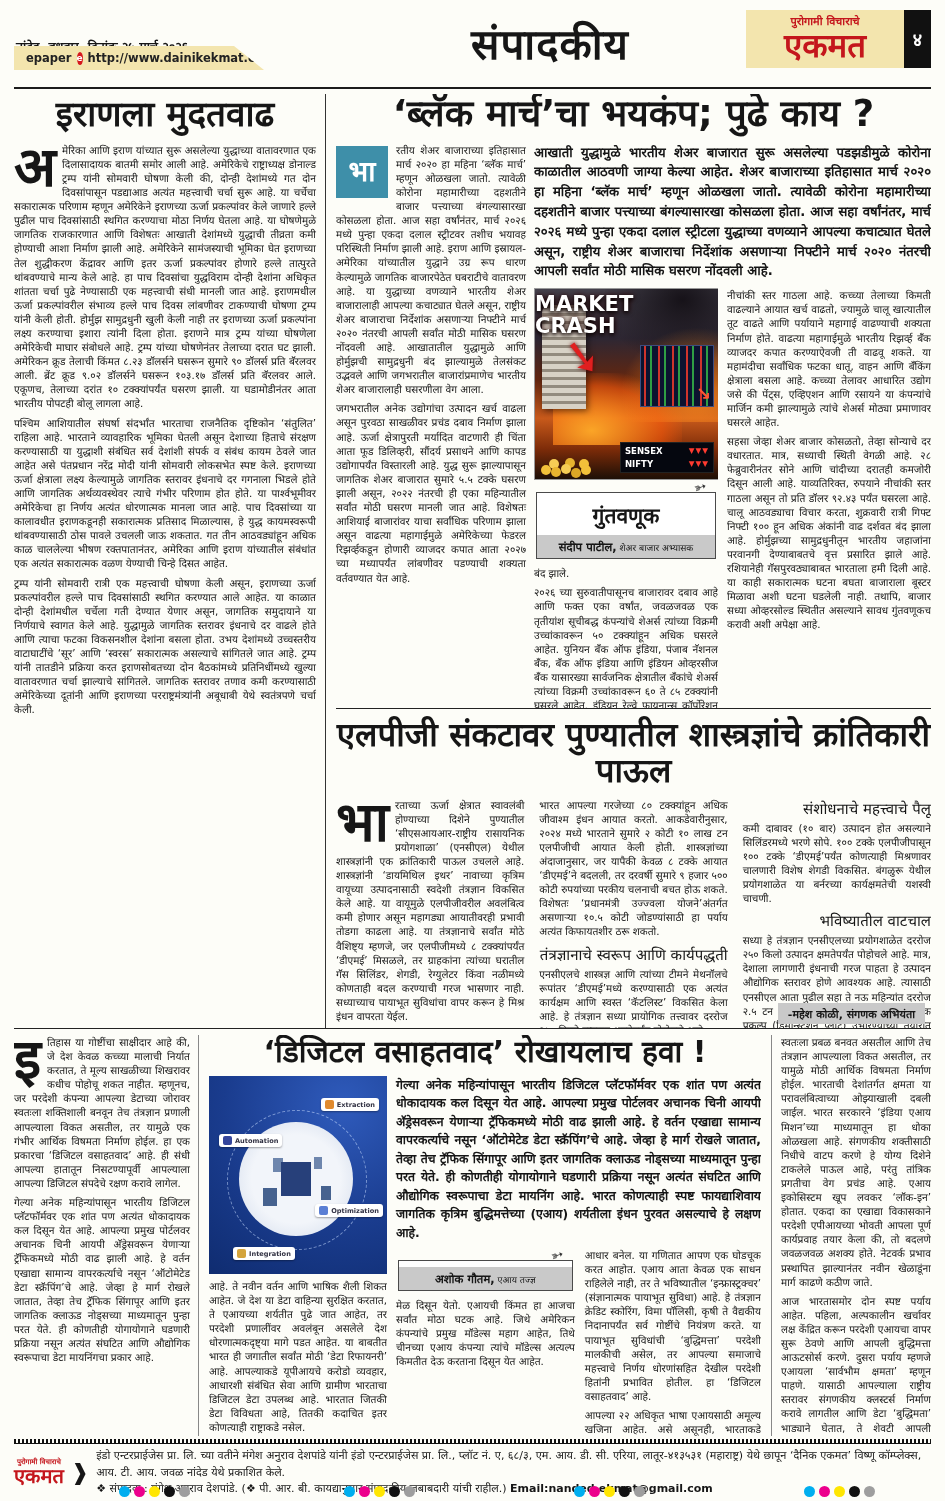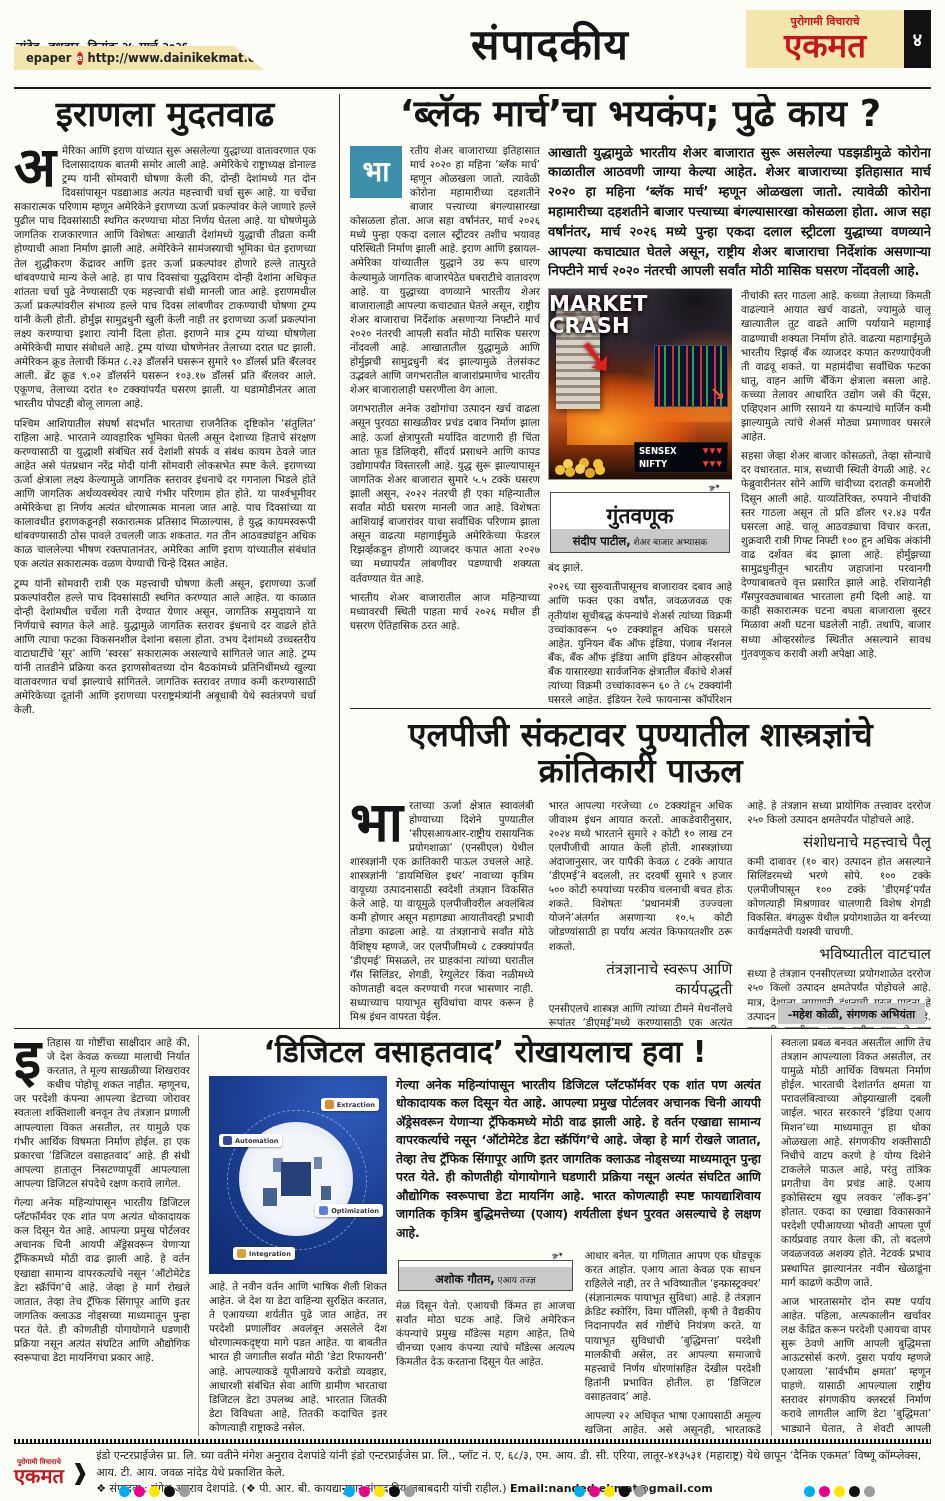--- a/index.html
+++ b/index.html
@@ -20,21 +20,21 @@
                 align-items:center;justify-content:center;line-height:1;}
   .masthead-tagline{color:#c4161c;font-size:11px;font-weight:bold;margin-bottom:2px;}
   .masthead-brand{color:#c4161c;font-size:33px;font-weight:900;}
   .page-number{background:#111;color:#fff;width:27px;display:flex;align-items:center;
                justify-content:center;font-size:18px;font-weight:bold;}
   .header-rule{position:absolute;left:14px;right:14px;top:87px;height:2px;background:#1c1c1c;}
   
   .main{position:absolute;top:94px;left:14px;right:14px;height:1342px;display:flex;flex-direction:column;}
   .row-top{display:flex;height:934px;overflow:hidden;}
   
-  .art-iran{width:302px;flex:0 0 302px;border-right:1.5px solid #333;padding-right:23px;overflow:hidden;}
+  .art-iran{width:302px;flex:0 0 302px;border-right:1.5px solid #333;padding-right:9px;overflow:hidden;}
   .iran-head{font-size:35px;font-weight:900;text-align:center;line-height:1.05;margin:2px 0 10px;}
   .right-stack{flex:1;display:flex;flex-direction:column;padding-left:10px;overflow:hidden;}
   
   .art-bm{height:614px;overflow:hidden;display:flex;flex-direction:column;}
   .bm-head{font-size:37px;font-weight:900;text-align:center;line-height:1.1;margin:0 0 8px;}
   .bm-body{display:flex;flex:1;overflow:hidden;}
   .bm-col1{flex:0 0 190px;padding-right:8px;overflow:hidden;}
   .bm-right{flex:1;display:flex;flex-direction:column;overflow:hidden;}
   .bm-intro{font-size:13.2px;font-weight:bold;line-height:1.5;text-align:justify;margin:0 0 7px;}
   .bm-lower{display:flex;flex:1;overflow:hidden;}
@@ -60,21 +60,21 @@
   .mc-chart .ca{position:absolute;right:2px;bottom:2px;color:#ff5533;font-size:18px;font-weight:bold;}
   .mc-board{position:absolute;right:5px;bottom:6px;width:84px;background:#05070f;color:#fff;
     font-size:8.5px;font-weight:bold;padding:2px 4px;line-height:1.5;border:1px solid #222;}
   .mc-board .val{color:#ff3b30;float:right;font-size:7.5px;letter-spacing:1px;}
   .mc-coins{position:absolute;left:6px;bottom:4px;width:10px;height:10px;border-radius:50%;background:#f2c13a;
     box-shadow:10px 2px 0 #e8b42f,20px -1px 0 #f6cd55,30px 3px 0 #dca826,40px 0 0 #f2c13a,8px -6px 0 #f6cd55,24px -7px 0 #e8b42f,38px -6px 0 #f2c13a;}
   
   .col-badge{position:relative;border:1.2px solid #4a4a4a;background:#fff;text-align:center;
              margin:12px 2px 7px;padding-top:6px;}
   .badge-deco{position:absolute;top:-15px;right:8px;font-size:15px;color:#333;transform:rotate(-18deg);}
-  .badge-title{font-size:21px;font-weight:900;padding:2px 0 0;}
+  .badge-title{font-size:21px;font-weight:900;padding:2px 0 6px;}
   .badge-byline{background:#c9c9c9;font-size:11.5px;font-weight:bold;padding:4px 2px;}
   .badge-byline .role{font-size:9px;font-weight:normal;}
   
   .para{font-size:10.3px;line-height:1.37;text-align:justify;margin:0 0 5px;}
   .subhead{font-size:15px;font-weight:normal;margin:1px 0 3px;text-align:right;}
   .dropcap{float:left;font-size:55px;line-height:.82;font-weight:bold;padding:2px 6px 0 0;}
   .dropcap-box{float:left;width:52px;height:52px;background:#3e8fa9;color:#fff;font-size:28px;
     font-weight:bold;display:flex;align-items:center;justify-content:center;margin:3px 8px 2px 0;}
   
   .art-lpg{border-top:1.5px solid #222;flex:1;overflow:hidden;position:relative;padding-top:4px;}
@@ -160,21 +160,20 @@
 
       <div class="right-stack">
 
         <div class="art-bm">
           <div class="bm-head">‘ब्लॅक मार्च’चा भयकंप; पुढे काय ?</div>
           <div class="bm-body">
             <div class="bm-col1">
               <p class="para"><span class="dropcap-box">भा</span><span>रतीय शेअर बाजाराच्या इतिहासात मार्च २०२० हा महिना ‘ब्लॅक मार्च’ म्हणून ओळखला जातो. त्यावेळी कोरोना महामारीच्या दहशतीने बाजार पत्त्याच्या बंगल्यासारखा कोसळला होता. आज सहा वर्षांनंतर, मार्च २०२६ मध्ये पुन्हा एकदा दलाल स्ट्रीटवर तशीच भयावह परिस्थिती निर्माण झाली आहे. इराण आणि इस्रायल-अमेरिका यांच्यातील युद्धाने उग्र रूप धारण केल्यामुळे जागतिक बाजारपेठेत घबराटीचे वातावरण आहे. या युद्धाच्या वणव्याने भारतीय शेअर बाजारालाही आपल्या कचाट्यात घेतले असून, राष्ट्रीय शेअर बाजाराचा निर्देशांक असणाऱ्या निफ्टीने मार्च २०२० नंतरची आपली सर्वांत मोठी मासिक घसरण नोंदवली आहे. आखातातील युद्धामुळे आणि होर्मुझची सामुद्रधुनी बंद झाल्यामुळे तेलसंकट उद्भवले आणि जगभरातील बाजारांप्रमाणेच भारतीय शेअर बाजारालाही घसरणीला वेग आला.</span></p>
               <div>
                   <p class="para">जगभरातील अनेक उद्योगांचा उत्पादन खर्च वाढला असून पुरवठा साखळीवर प्रचंड दबाव निर्माण झाला आहे. ऊर्जा क्षेत्रापुरती मर्यादित वाटणारी ही चिंता आता फूड डिलिव्हरी, सौंदर्य प्रसाधने आणि कापड उद्योगापर्यंत विस्तारली आहे. युद्ध सुरू झाल्यापासून जागतिक शेअर बाजारात सुमारे ५.५ टक्के घसरण झाली असून, २०२२ नंतरची ही एका महिन्यातील सर्वांत मोठी घसरण मानली जात आहे. विशेषतः आशियाई बाजारांवर याचा सर्वांधिक परिणाम झाला असून वाढत्या महागाईमुळे अमेरिकेच्या फेडरल रिझर्व्हकडून होणारी व्याजदर कपात आता २०२७ च्या मध्यापर्यंत लांबणीवर पडण्याची शक्यता वर्तवण्यात येत आहे.</p>
-                  <p class="para">भारतीय शेअर बाजारातील आज महिन्याच्या मध्यावरची स्थिती पाहता मार्च २०२६ मधील ही घसरण ऐतिहासिक ठरत आहे.</p>
                 </div>
             </div>
             <div class="bm-right">
               <p class="bm-intro">आखाती युद्धामुळे भारतीय शेअर बाजारात सुरू असलेल्या पडझडीमुळे कोरोना काळातील आठवणी जाग्या केल्या आहेत. शेअर बाजाराच्या इतिहासात मार्च २०२० हा महिना ‘ब्लॅक मार्च’ म्हणून ओळखला जातो. त्यावेळी कोरोना महामारीच्या दहशतीने बाजार पत्त्याच्या बंगल्यासारखा कोसळला होता. आज सहा वर्षांनंतर, मार्च २०२६ मध्ये पुन्हा एकदा दलाल स्ट्रीटला युद्धाच्या वणव्याने आपल्या कचाट्यात घेतले असून, राष्ट्रीय शेअर बाजाराचा निर्देशांक असणाऱ्या निफ्टीने मार्च २०२० नंतरची आपली सर्वांत मोठी मासिक घसरण नोंदवली आहे.</p>
               <div class="bm-lower">
                 <div class="bm-mid">
 
                   <div class="mc-img">
                     <div class="smoke"></div>
                     <div class="flame1"></div>

